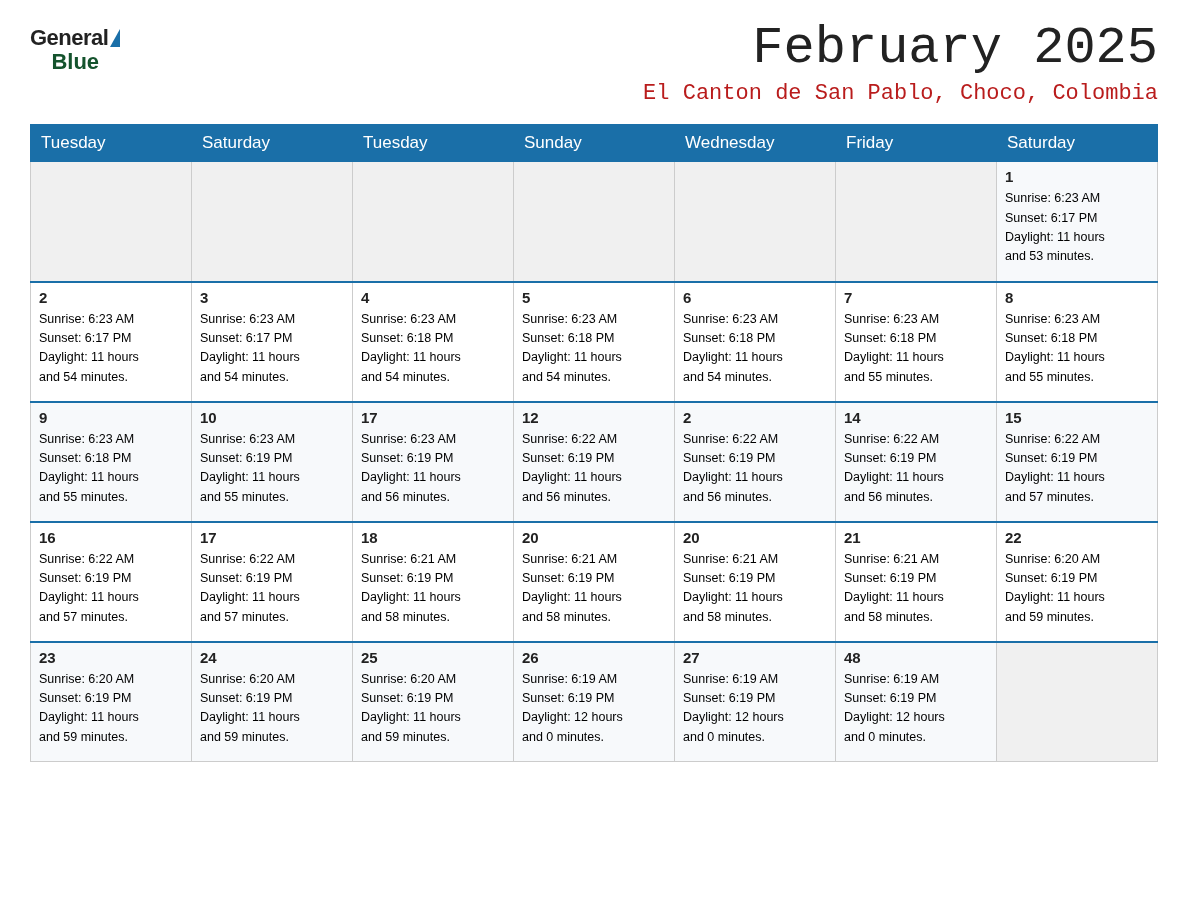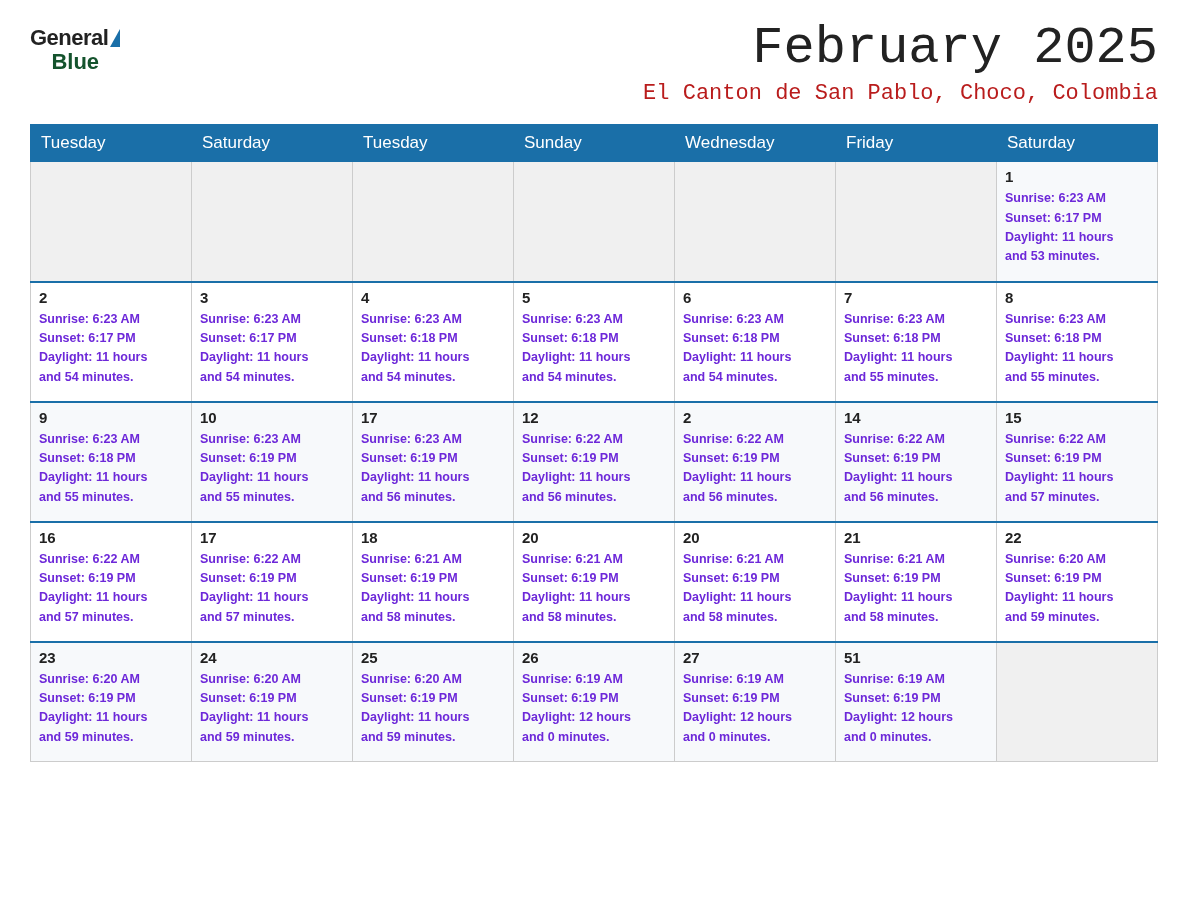--- a/index.html
+++ b/index.html
@@ -91,23 +91,22 @@
       background: #fff;
     }
     .day-number {
       font-size: 15px;
       font-weight: bold;
       color: #222;
       margin-bottom: 4px;
     }
     .day-info {
       font-size: 12.5px;
-      color: #6d28d9;
+      color: #000000;
       line-height: 1.55;
-      font-weight: bold;
     }
     .empty-cell {
       background: #f0f0f0 !important;
     }
     .row-separator td {
       border-top: 2px solid #1a6fa8 !important;
     }
   </style>
 </head>
 <body>
@@ -337,21 +336,21 @@
 and 0 minutes.</div>
         </td>
         <td>
           <div class="day-number">27</div>
           <div class="day-info" style="white-space: pre-line;">Sunrise: 6:19 AM
 Sunset: 6:19 PM
 Daylight: 12 hours
 and 0 minutes.</div>
         </td>
         <td>
-          <div class="day-number">51</div>
+          <div class="day-number">48</div>
           <div class="day-info" style="white-space: pre-line;">Sunrise: 6:19 AM
 Sunset: 6:19 PM
 Daylight: 12 hours
 and 0 minutes.</div>
         </td>
         <td class="empty-cell"></td>
       </tr>
     </tbody>
 </table>
 

